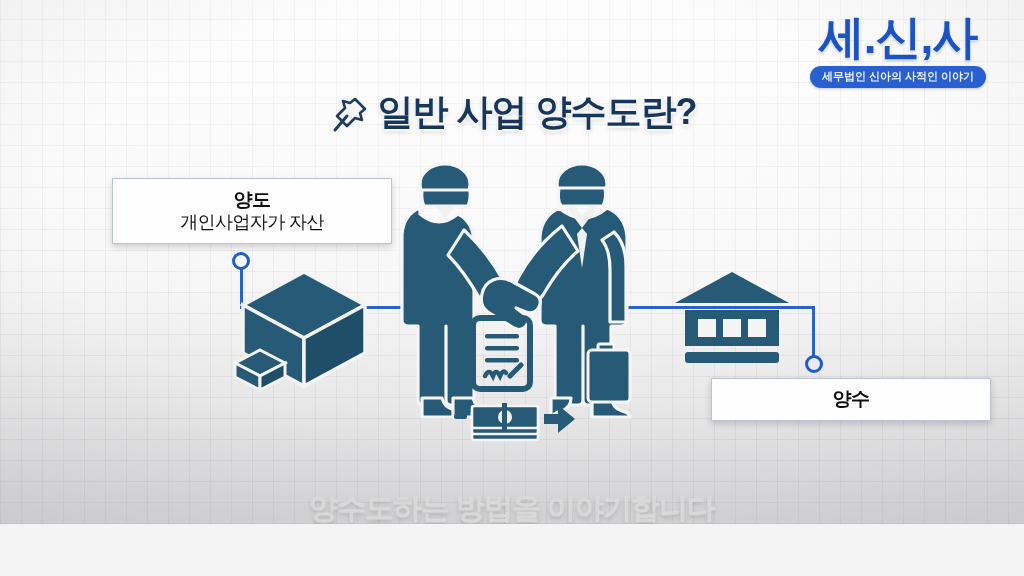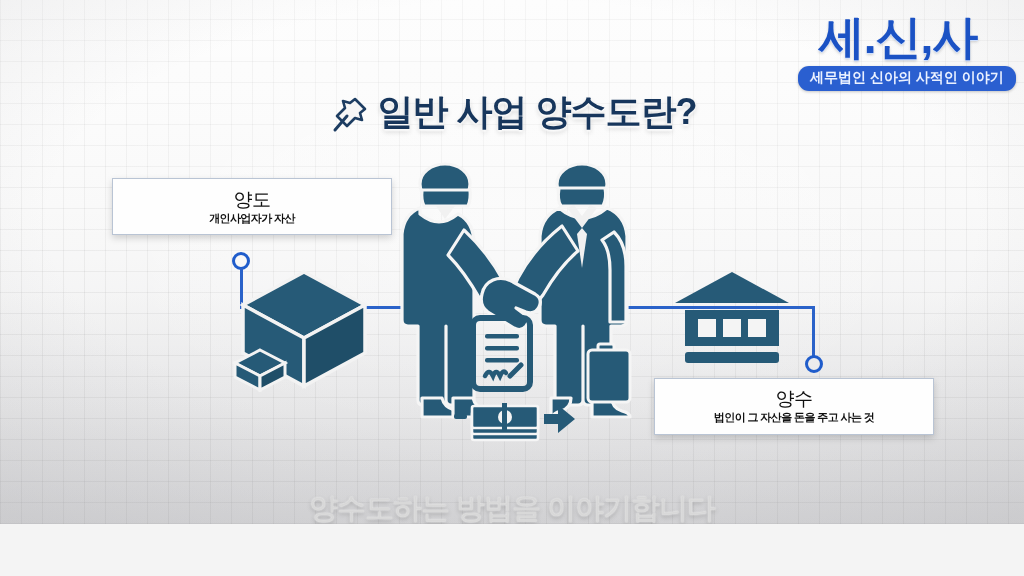--- a/index.html
+++ b/index.html
@@ -26,45 +26,45 @@
   .logo{position:absolute;right:26px;top:14px;width:200px;text-align:center;}
   .logo-main{
     font-size:46px;font-weight:bold;letter-spacing:-1px;line-height:1;
     color:#1b52c4;
     text-shadow:0 1px 0 #cfe0ff, 0 2px 3px rgba(0,0,0,0.18);
     white-space:nowrap;
   }
   .logo-tag{
     margin-top:6px;display:inline-block;
     background:#2a5fd0;color:#eaf1ff;
-    font-size:14px;font-weight:bold;letter-spacing:0px;
+    font-size:11px;font-weight:bold;letter-spacing:0px;
     padding:3px 12px 4px 12px;border-radius:11px;
     box-shadow:0 1px 3px rgba(0,0,0,0.22);
     white-space:nowrap;
   }
 
   
   .title-wrap{position:absolute;left:0;top:88px;width:1024px;display:flex;justify-content:center;align-items:center;gap:8px;}
   .pin-icon{display:block;margin-top:4px;}
   .title-text{
     font-size:36px;font-weight:bold;color:#17365c;letter-spacing:-1px;
     text-shadow:0 2px 2px rgba(255,255,255,0.9), 0 3px 5px rgba(0,0,0,0.16);
     white-space:nowrap;
   }
 
   
   .callout{
     position:absolute;background:#fefefe;border:1px solid #b9c4d4;
     box-shadow:0 3px 7px rgba(0,0,0,0.17);
     text-align:center;color:#101010;
   }
-  .callout .c-title{font-size:19px;font-weight:normal;line-height:1.15;letter-spacing:-0.5px;}
-  .callout .c-line{font-size:11px;font-weight:bold;line-height:1.3;letter-spacing:-0.6px;}
+  .callout .c-title{font-size:19px;font-weight:bold;line-height:1.15;letter-spacing:-0.5px;}
+  .callout .c-line{font-size:18px;font-weight:normal;line-height:1.3;letter-spacing:-0.6px;}
   #callout-left{left:112px;top:178px;width:266px;padding:10px 6px 9px 6px;}
-  #callout-right{left:654px;top:378px;width:266px;padding:9px 6px 10px 6px;}
+  #callout-right{left:711px;top:378px;width:266px;padding:9px 6px 10px 6px;}
 
   
   .conn{position:absolute;background:#2a62c9;}
   .ring{
     position:absolute;width:18px;height:18px;border-radius:50%;
     border:3.5px solid #1f5ccb;background:transparent;box-sizing:border-box;
   }
 
   
   .art{position:absolute;}
@@ -192,19 +192,18 @@
     <div class="title-text">일반 사업 양수도란?</div>
   </div>
 
   <div class="callout" id="callout-left">
     <div class="c-title">양도</div>
     <div class="c-line">개인사업자가 자산</div>
   </div>
 
   <div class="callout" id="callout-right">
     <div class="c-title">양수</div>
-    <div class="c-line">법인이 그 자산을 돈을 주고 사는 것</div>
   </div>
 
   <div class="sub-wrap">
     <span class="subtitle">양수도하는 방법을 이야기합니다</span>
   </div>
 </div>
 
 </body></html>

